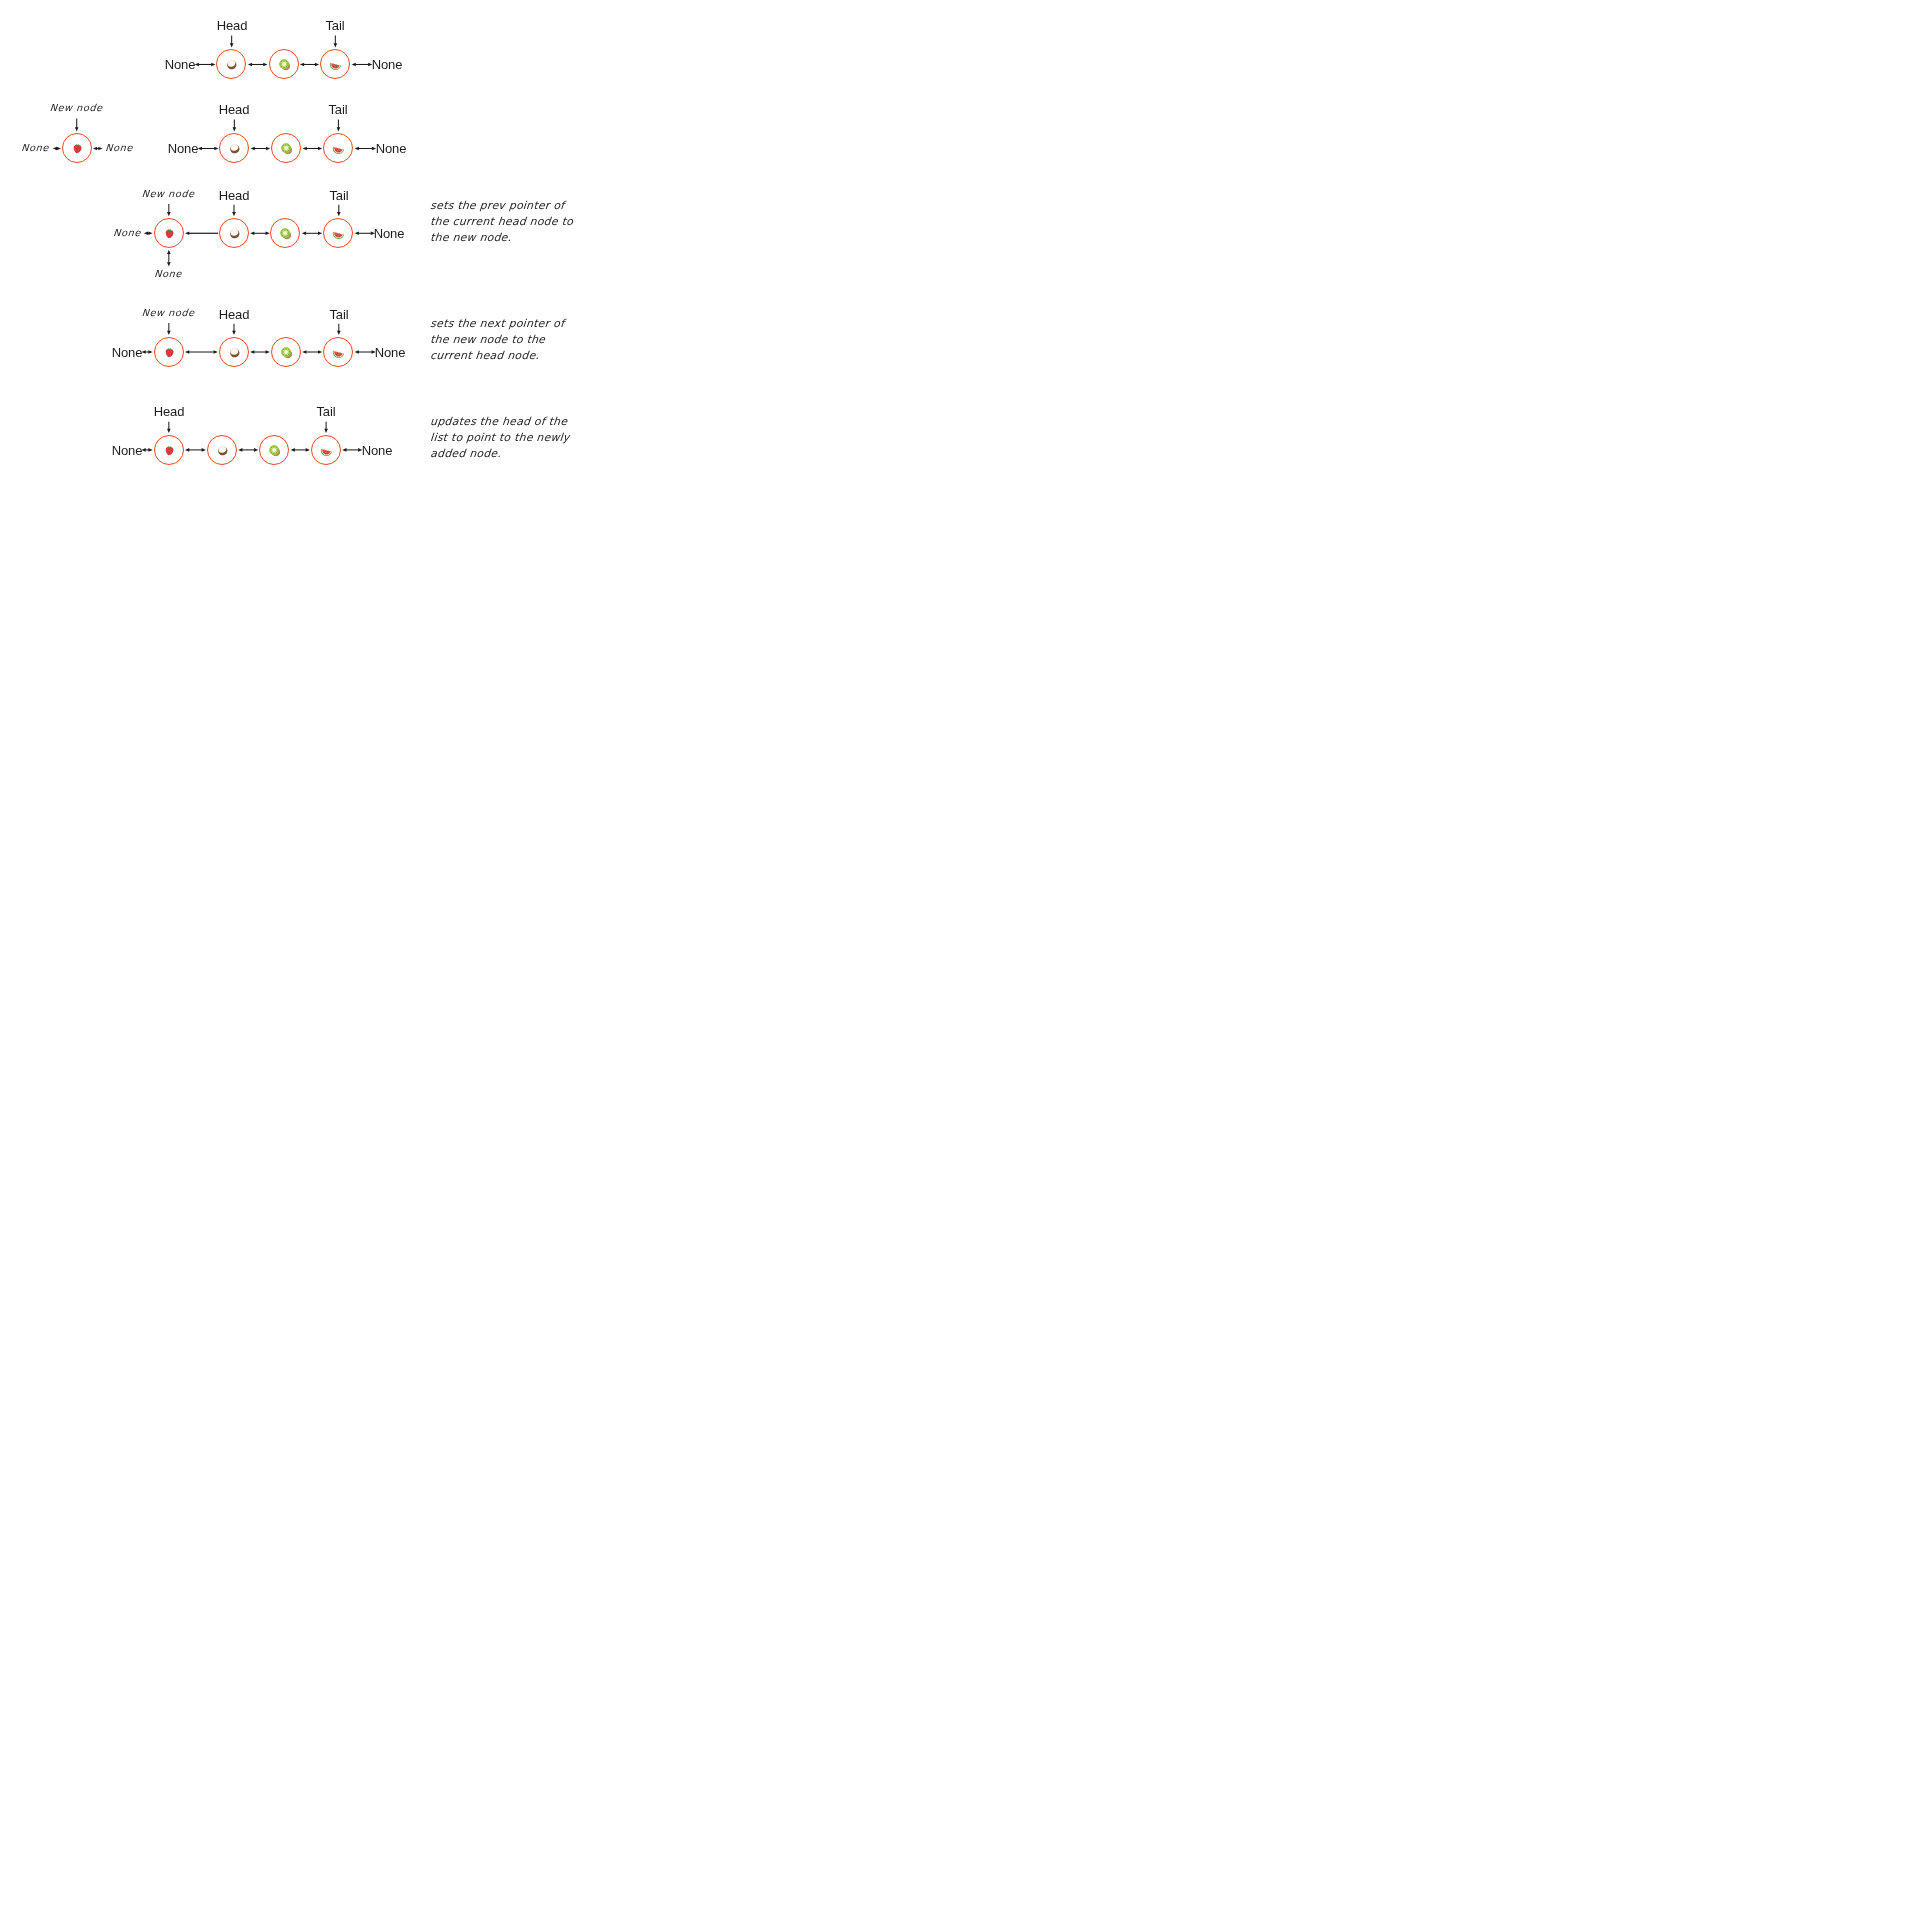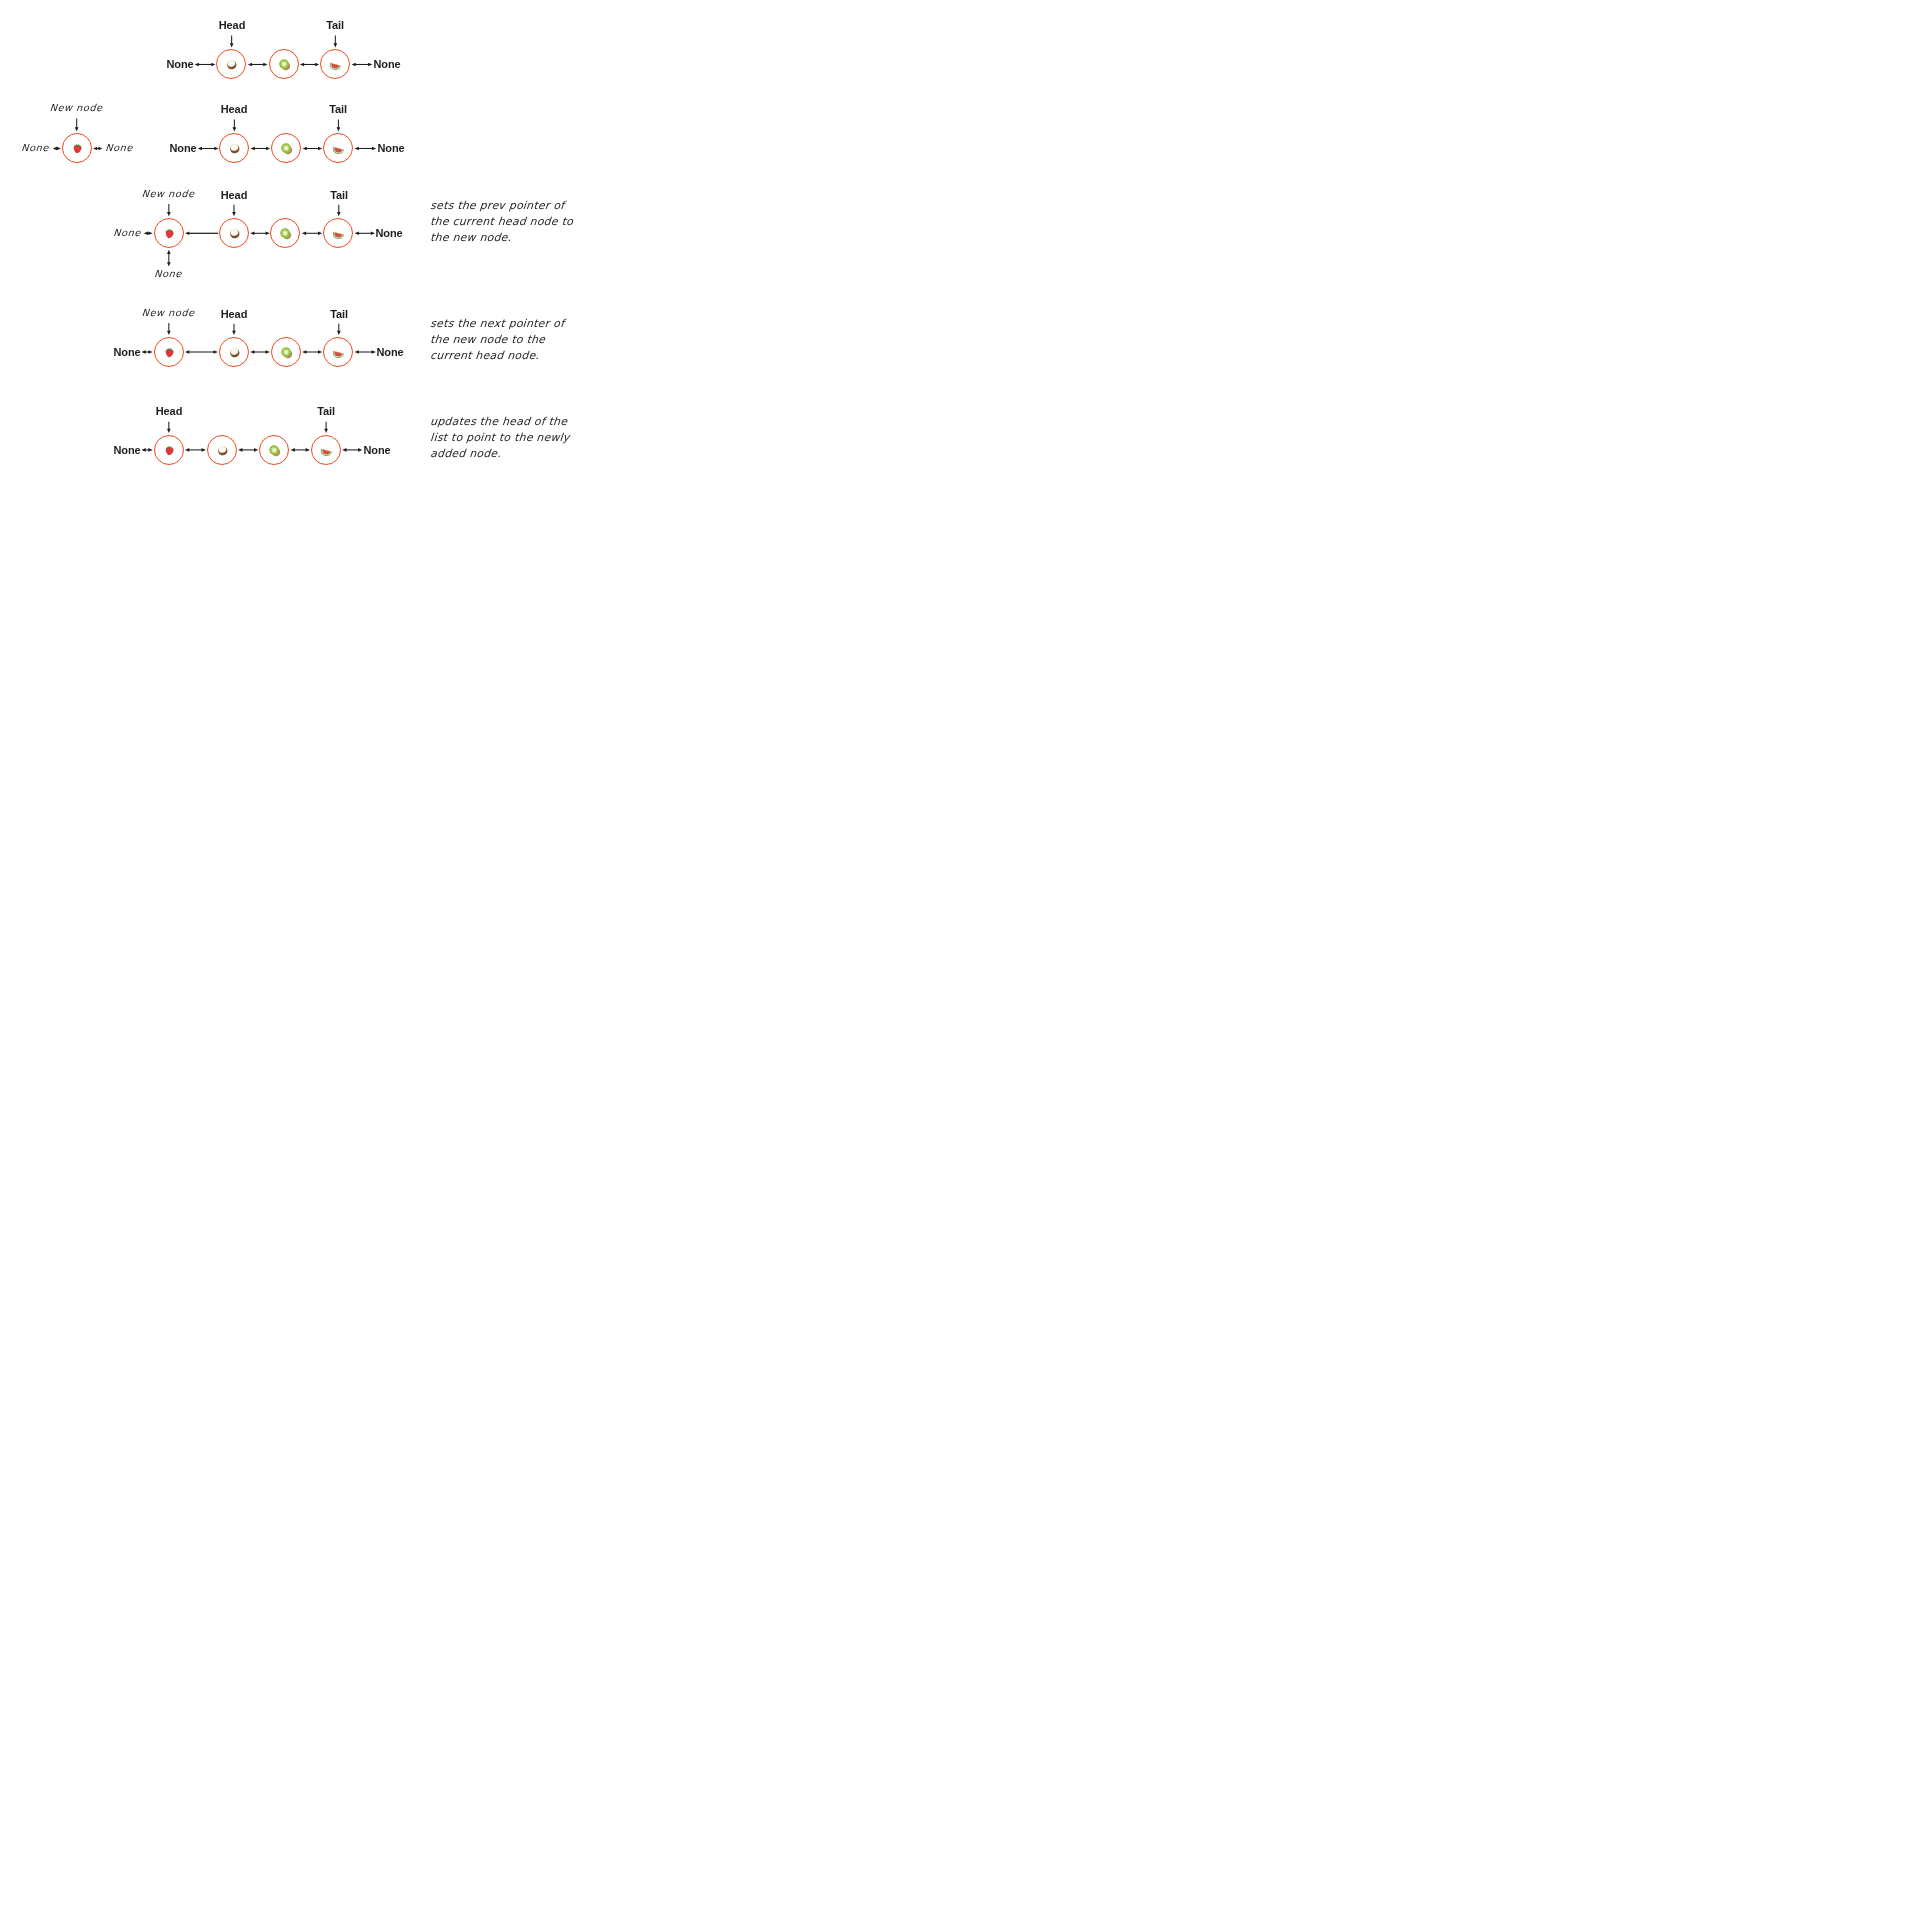--- a/index.html
+++ b/index.html
@@ -12,22 +12,22 @@
   }
   #arrow-layer{position:absolute;left:0;top:0;}
   .label{
     position:absolute;
     transform:translate(-50%,-50%);
     white-space:nowrap;
     line-height:1;
   }
   .label.print{
     font-family:"Liberation Sans",sans-serif;
-    font-weight:700;
-    font-size:11px;
+    font-weight:400;
+    font-size:13px;
     letter-spacing:-0.1px;
   }
   .label.hand{
     font-family:"DejaVu Sans",sans-serif;
     font-style:italic;
     font-size:9.6px;
     letter-spacing:0.6px;
     transform:translate(-50%,-50%) skewX(-8deg);
   }
   .node{

